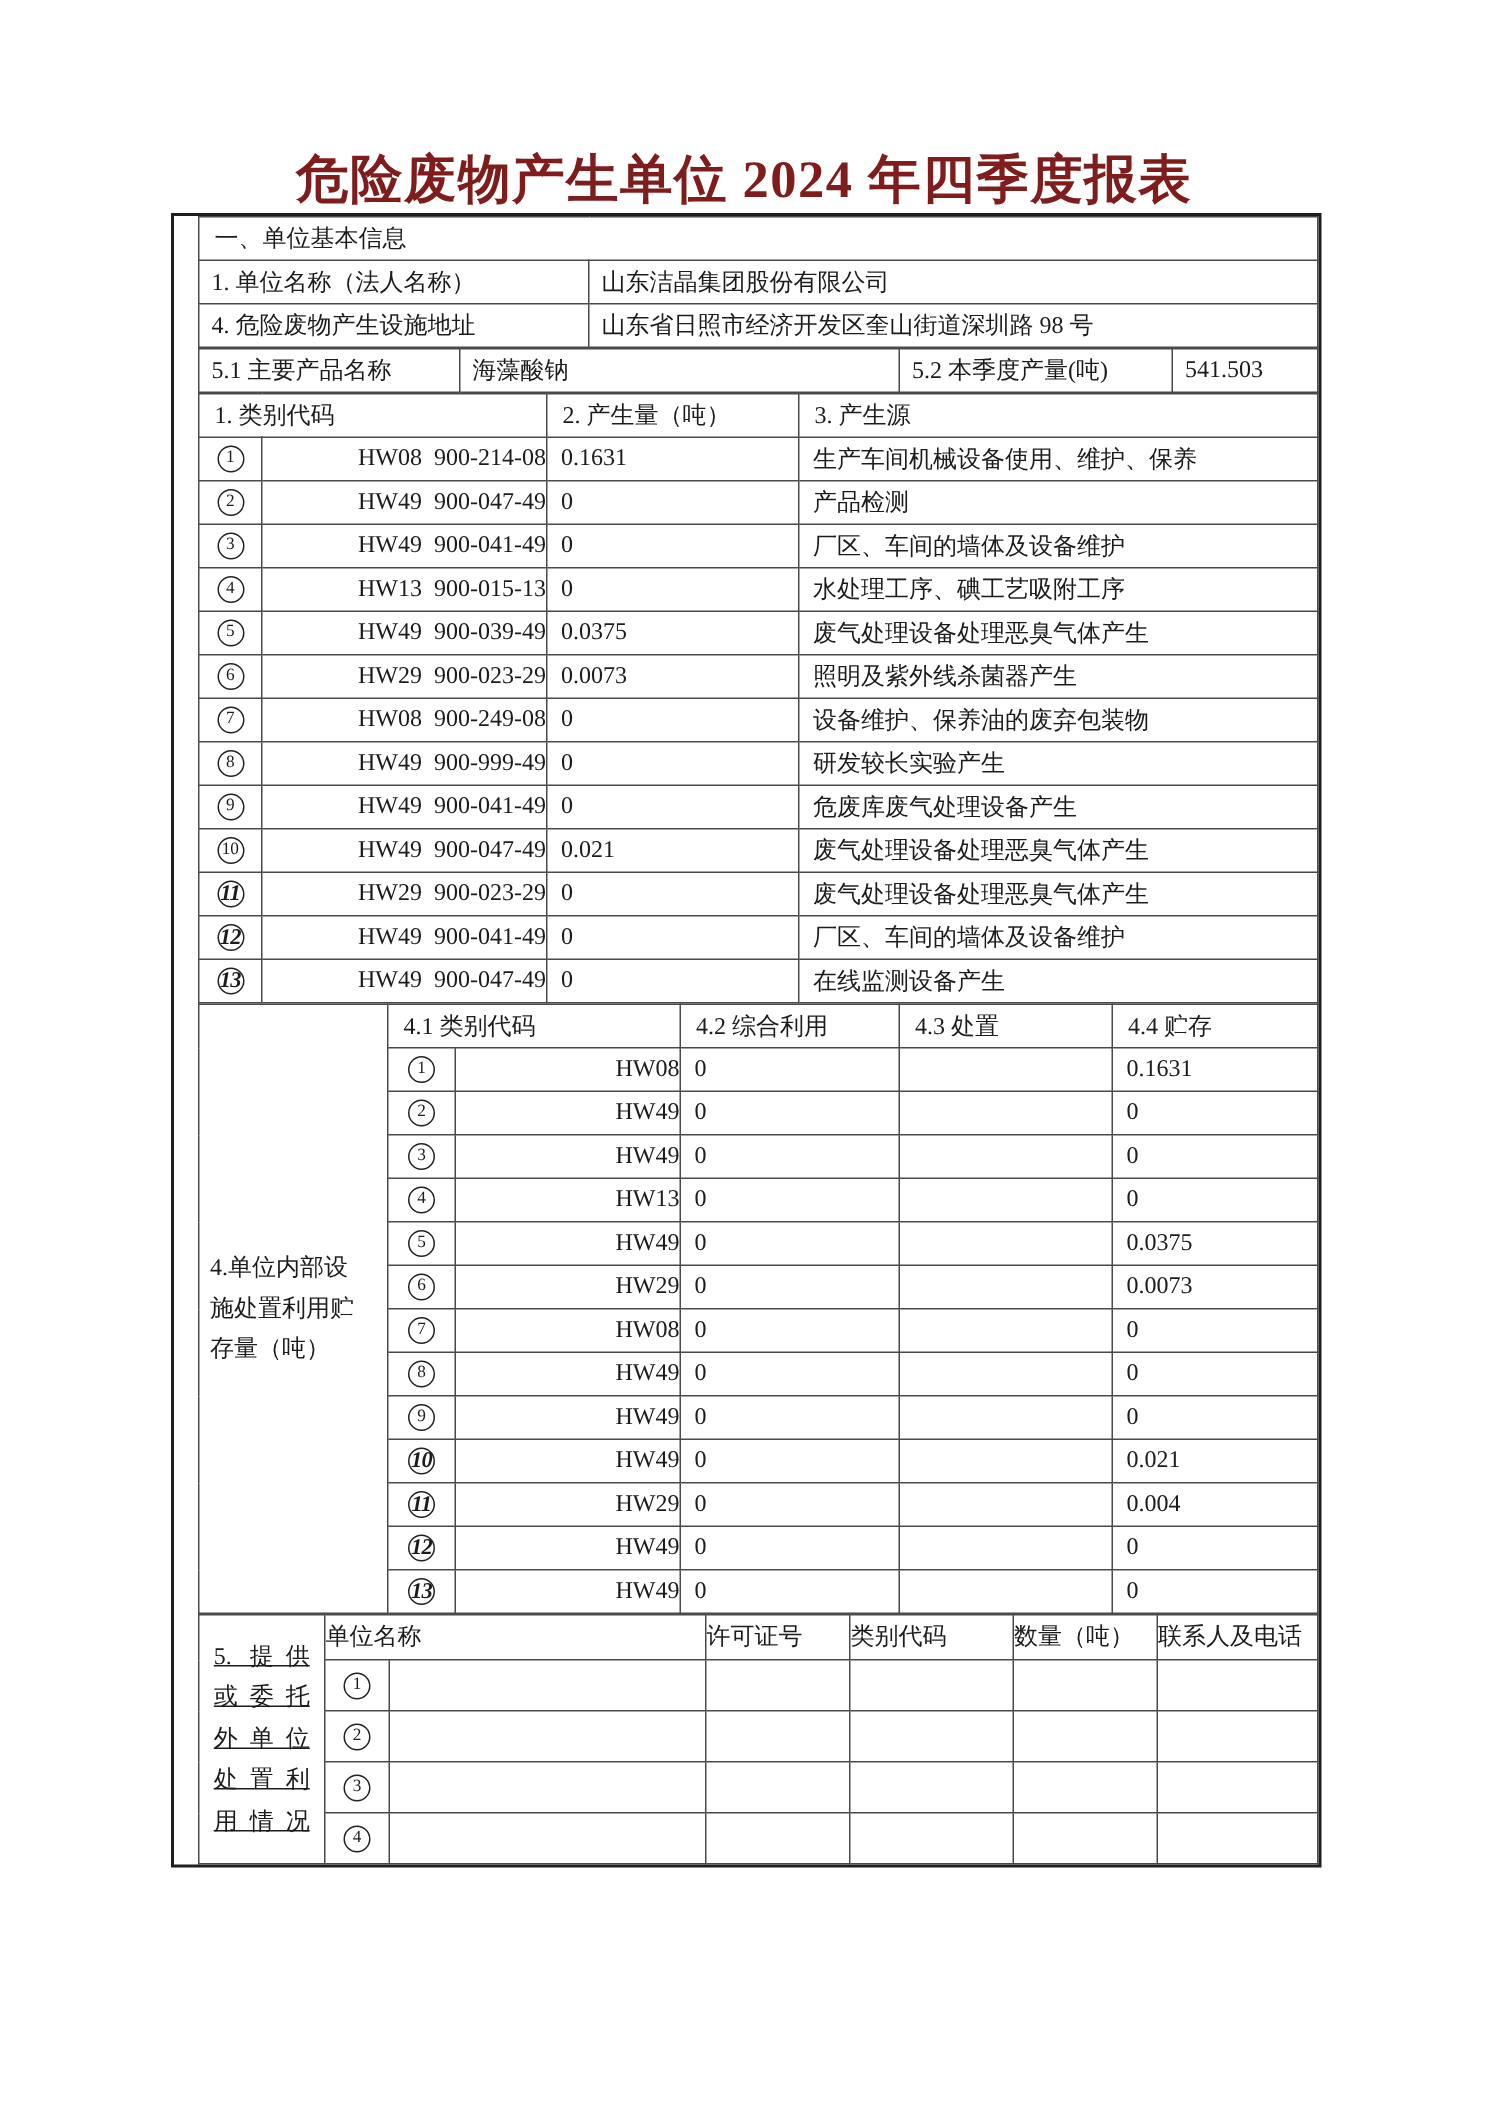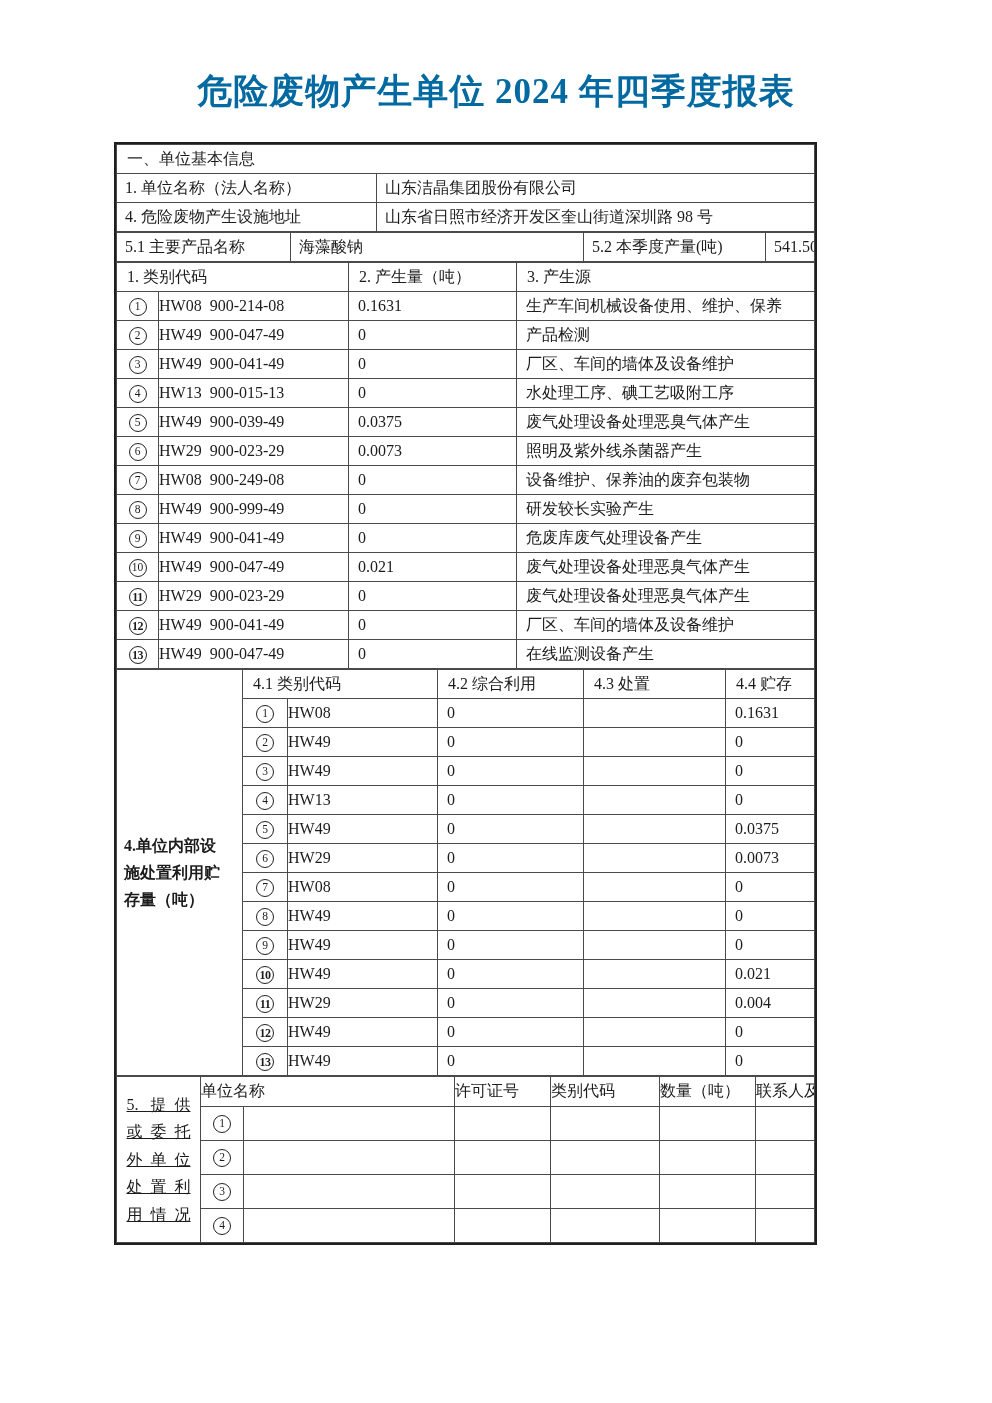--- a/index.html
+++ b/index.html
@@ -5,72 +5,72 @@
   * { margin:0; padding:0; box-sizing:border-box; }
   html,body { background:#ffffff; }
   body {
     width:992px; height:1403px;
     font-family:"Liberation Serif","DejaVu Serif",serif;
     color:#1c1c1c;
     position:relative;
     overflow:hidden;
   }
   .page-title {
-    margin-top:68px;
+    margin-top:96px;
     text-align:center;
     font-size:35px;
     font-weight:bold;
     letter-spacing:1px;
-    color:#0369a1;
+    color:#7f1d1d;
   }
   .table-wrap {
     position:absolute;
     left:114px; top:142px;
-    width:703px;
+    width:767px;
     border:2px solid #1f1f1f;
+    padding-left:16px;
   }
   table {
     border-collapse:collapse;
     table-layout:fixed;
     width:100%;
   }
   td {
     border:1px solid #4a4a4a;
     font-size:16px;
     padding:0 0 0 8px;
     vertical-align:middle;
     overflow:hidden;
     white-space:nowrap;
   }
   tr { height:29px; }
   .sec-title td { font-size:16px; padding-left:10px; }
   .cc { text-align:center; padding:0; }
-  .code { white-space:pre; text-align:left; padding:0; }
+  .code { white-space:pre; text-align:right; padding:0; }
   .amt { padding-left:9px; }
   .src { padding-left:9px; }
   .hdr-left { padding-left:10px; }
   .hdr-center { padding:0; }
   .circ {
     display:inline-flex;
     align-items:center;
     justify-content:center;
     width:18px; height:18px;
     border:1px solid #222;
     border-radius:50%;
     font-size:11.5px;
     line-height:1;
     vertical-align:middle;
   }
-  .circ.c2 { font-size:12px; letter-spacing:-0.5px; font-weight:bold; }
+  .circ.c2 { font-size:15px; letter-spacing:-0.5px; font-weight:bold;font-style:italic; }
   .s4-label {
     vertical-align:middle;
     padding-left:7px;
     line-height:27px;
     white-space:normal;
-    font-weight:bold;
   }
   .s5-label { vertical-align:middle; padding:0; }
   .s5-label .jline {
     width:64px; margin:0 auto;
     line-height:27.5px;
     text-align:justify;
     text-align-last:justify;
     text-decoration:underline;
   }
   .s5 tr { height:34px; }

